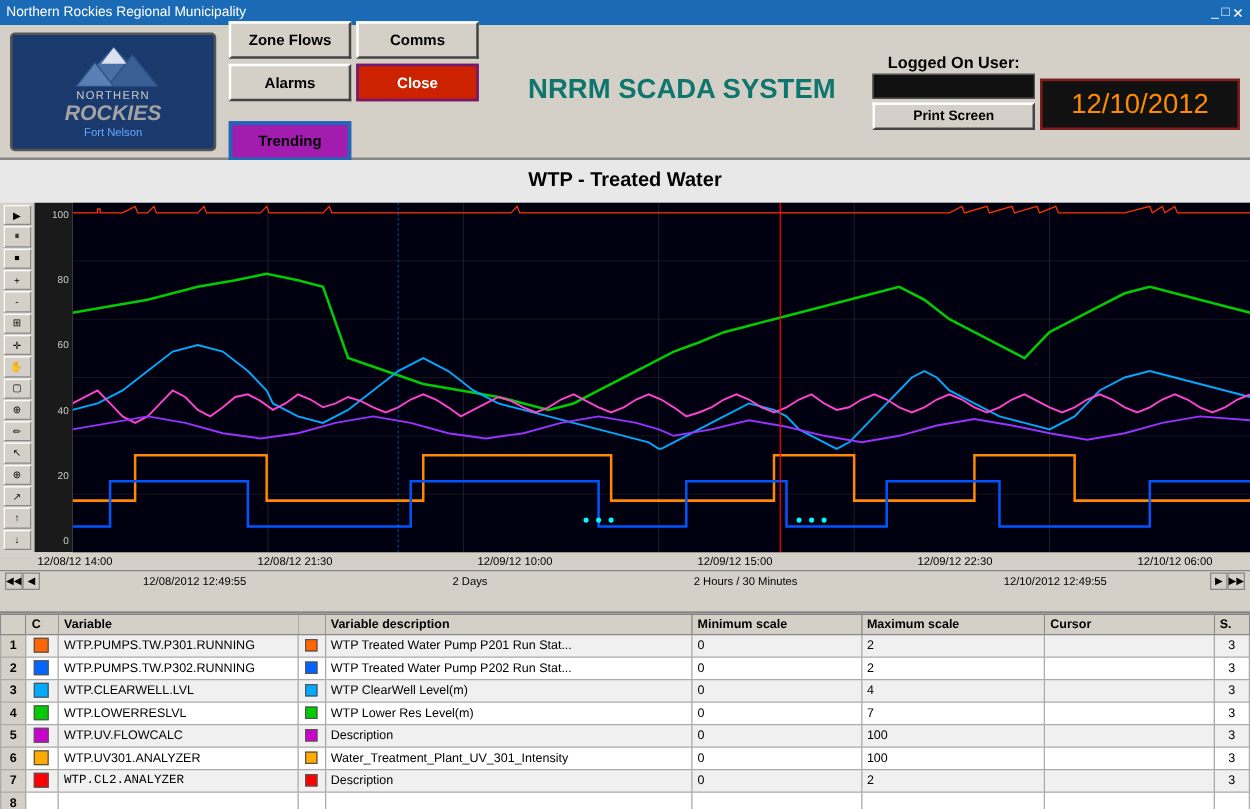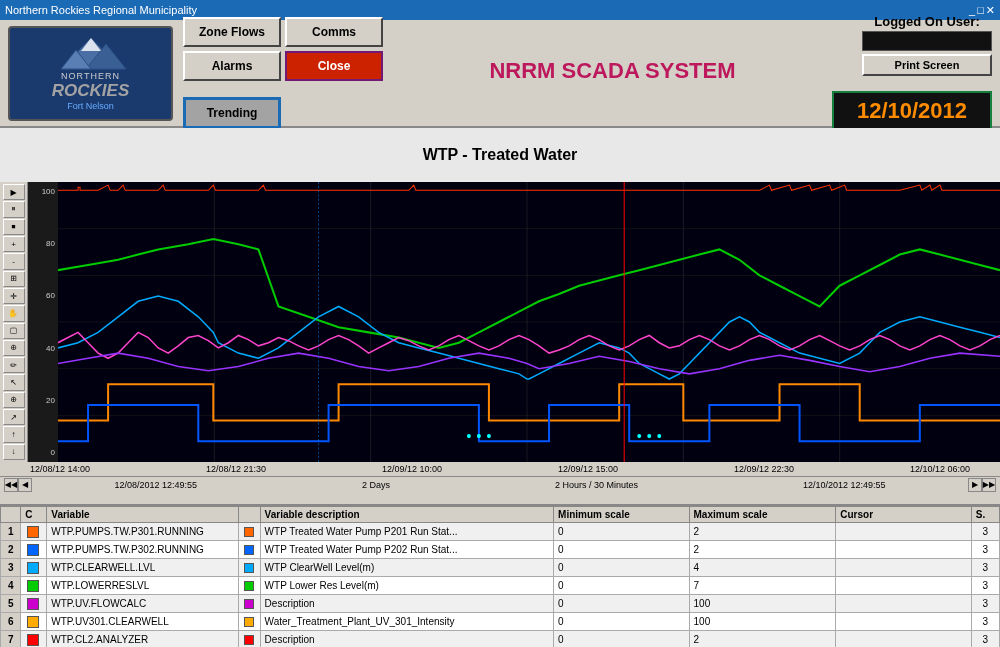--- a/index.html
+++ b/index.html
@@ -66,44 +66,44 @@
       text-align: center;
     }
 
     .btn-close {
       background: #cc2200;
       color: white;
       border: 2px solid #701a75;
     }
 
     .btn-trending {
-      background: #a3a3a3;
+      background: #a21caf;
       border: 3px solid #1a6ab5;
       color: #000;
       font-weight: bold;
       margin-top: 12px;
     }
 
     #title-section {
       flex: 1;
       text-align: center;
     }
 
     #system-title {
       font-size: 22px;
       font-weight: bold;
-      color: #be185d;
+      color: #0f766e;
       margin-bottom: 4px;
     }
 
     #right-section {
       display: flex;
-      flex-direction: column;
+      flex-direction: row;
       align-items: flex-end;
-      gap: 15px;
+      gap: 4px;
     }
 
     #logged-on-section {
       display: flex;
       flex-direction: column;
       align-items: center;
     }
 
     #user-field {
       background: #111;
@@ -123,40 +123,40 @@
       font-size: 11px;
       cursor: pointer;
       width: 130px;
       text-align: center;
     }
 
     #clock-display {
       background: #111;
       color: #ff8c00;
       font-size: 22px;
-      font-weight: bold;
+      font-weight: normal;
       padding: 4px 12px;
-      border: 2px solid #15803d;
+      border: 2px solid #7f1d1d;
       text-align: center;
       line-height: 1.3;
       min-width: 160px;
     }
 
     #content-area {
       background: #e8e8e8;
       height: 519px;
       display: flex;
       flex-direction: column;
     }
 
     #chart-title {
       text-align: center;
       font-size: 16px;
       font-weight: bold;
-      padding: 18px;
+      padding: 8px;
       background: #e8e8e8;
     }
 
     #chart-section {
       display: flex;
       flex: 1;
       overflow: hidden;
     }
 
     #chart-left-toolbar {
@@ -576,36 +576,36 @@
       <td>0</td>
       <td>100</td>
       <td></td>
       <td style="text-align:center;">3</td>
     </tr>
               <tr>
       <td class="row-num">6</td>
       <td class="col-c">
         <span class="color-indicator" style="background:#ffaa00;border:1px solid #555;"></span>
       </td>
-      <td style="font-size:10px;">WTP.UV301.CLEARWELL</td>
+      <td style="font-size:10px;">WTP.UV301.ANALYZER</td>
       <td style="text-align:center;">
         <span class="color-btn" style="background:#ffaa00;"></span>
       </td>
       <td style="font-size:10px;">Water_Treatment_Plant_UV_301_Intensity</td>
       <td>0</td>
       <td>100</td>
       <td></td>
       <td style="text-align:center;">3</td>
     </tr>
               <tr>
       <td class="row-num">7</td>
       <td class="col-c">
         <span class="color-indicator" style="background:#ff0000;border:1px solid #555;"></span>
       </td>
-      <td style="font-size:10px;">WTP.CL2.ANALYZER</td>
+      <td style="font-size:10px;font-family:Liberation Mono, monospace;">WTP.CL2.ANALYZER</td>
       <td style="text-align:center;">
         <span class="color-btn" style="background:#ff0000;"></span>
       </td>
       <td style="font-size:10px;">Description</td>
       <td>0</td>
       <td>2</td>
       <td></td>
       <td style="text-align:center;">3</td>
     </tr>
               <tr>

